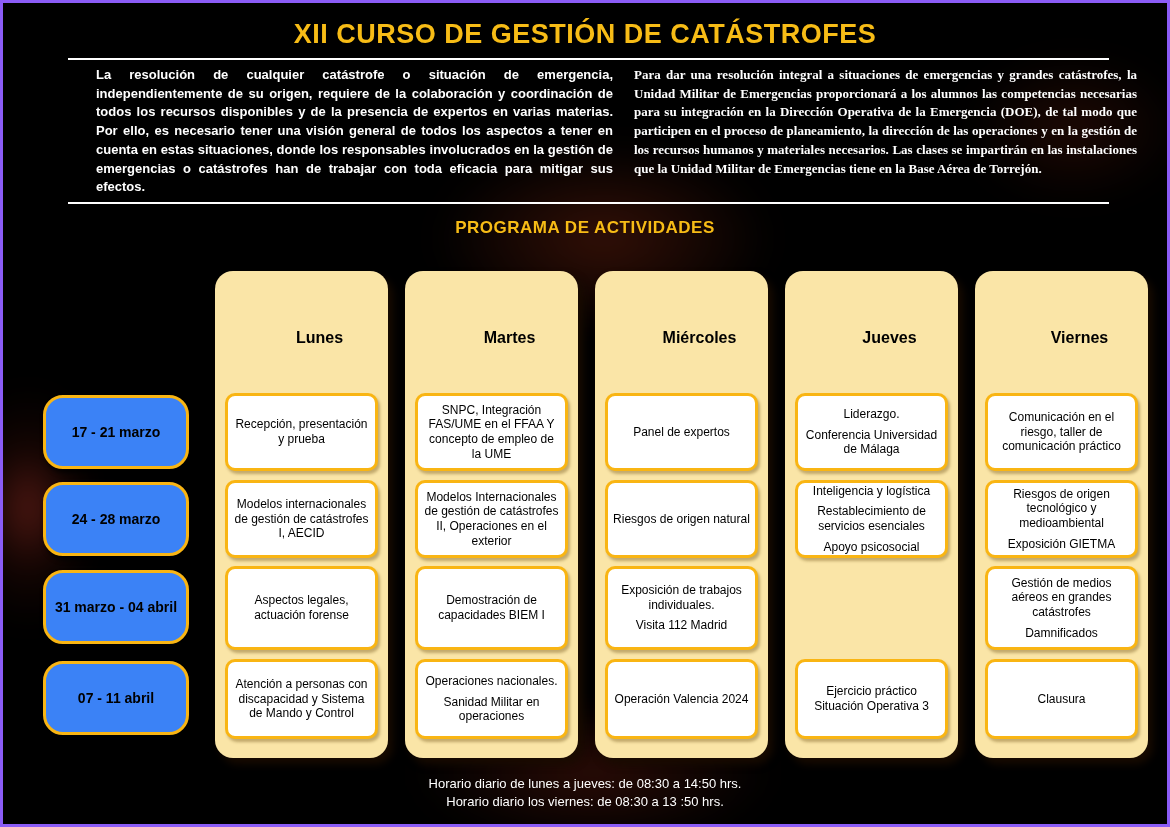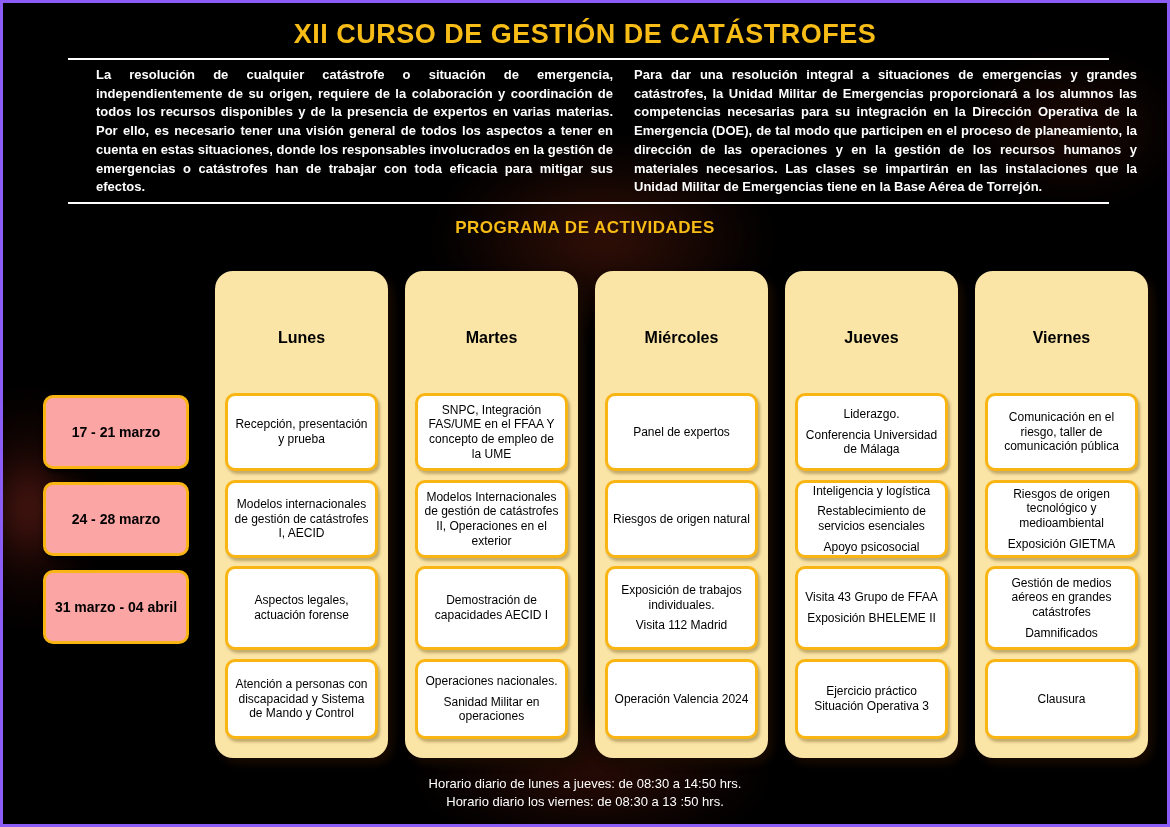--- a/index.html
+++ b/index.html
@@ -21,36 +21,36 @@
 
   .title{position:absolute;top:16px;left:0;width:100%;text-align:center;
     color:#F7BC16;font-size:27px;font-weight:bold;letter-spacing:.5px;}
   .rule{position:absolute;left:65px;width:1041px;height:2px;background:#fff;}
   .rule-top{top:55px;}
   .rule-mid{top:199px;}
 
   .intro{position:absolute;top:63px;color:#fff;font-size:13px;font-weight:600;
     line-height:1.44;text-align:justify;margin-left:28px;}
   .intro-left{left:65px;width:517px;}
-  .intro-right{left:603px;width:503px;}
+  .intro-right{left:603px;width:503px;font-family:Liberation Serif, serif;}
 
   .section-title{position:absolute;top:215px;left:0;width:100%;text-align:center;
     color:#F7BC16;font-size:17px;font-weight:bold;letter-spacing:.5px;}
 
-  .date-label{position:absolute;left:40px;width:146px;height:74px;background:#fca5a5;
-    border:3px solid #F9B513;border-radius:10px;display:flex;align-items:center;
+  .date-label{position:absolute;left:40px;width:146px;height:74px;background:#3b82f6;
+    border:3px solid #F9B513;border-radius:20px;display:flex;align-items:center;
     justify-content:center;font-weight:bold;font-size:14px;color:#000;
     box-shadow:2px 4px 5px rgba(0,0,0,.75);box-sizing:border-box;text-align:center;padding:7px 6px;}
   .dr0{top:392px;}.dr1{top:479px;}.dr2{top:567px;}.dr3{top:658px;}
 
   .day-col{position:absolute;top:268px;width:173px;height:487px;background:#FAE5A7;
     border-radius:18px;box-shadow:5px 6px 8px rgba(25,12,0,.95);}
   .dc0{left:212px;}.dc1{left:402px;}.dc2{left:592px;}.dc3{left:782px;}.dc4{left:972px;}
 
-  .day-header{position:absolute;top:58px;left:0;width:100%;text-align:center;
+  .day-header{position:absolute;top:58px;left:18px;width:100%;text-align:center;
     font-size:16px;font-weight:bold;color:#000;}
 
   .cell{position:absolute;left:10px;right:10px;background:#fff;
     border:3px solid #F9B513;border-radius:10px;display:flex;flex-direction:column;
     align-items:center;justify-content:center;text-align:center;font-size:12px;color:#000;
     box-sizing:border-box;padding:4px 5px;box-shadow:2px 3px 3px rgba(110,80,20,.4);}
   .r0{top:122px;height:78px;}
   .r1{top:209px;height:78px;}
   .r2{top:295px;height:84px;}
   .r3{top:388px;height:80px;}
@@ -74,20 +74,21 @@
 
   <div class="intro intro-left">La resolución de cualquier catástrofe o situación de emergencia, independientemente de su origen, requiere de la colaboración y coordinación de todos los recursos disponibles y de la presencia de expertos en varias materias. Por ello, es necesario tener una visión general de todos los aspectos a tener en cuenta en estas situaciones, donde los responsables involucrados en la gestión de emergencias o catástrofes han de trabajar con toda eficacia para mitigar sus efectos.</div>
   <div class="intro intro-right">Para dar una resolución integral a situaciones de emergencias y grandes catástrofes, la Unidad Militar de Emergencias proporcionará a los alumnos las competencias necesarias para su integración en la Dirección Operativa de la Emergencia (DOE), de tal modo que participen en el proceso de planeamiento, la dirección de las operaciones y en la gestión de los recursos humanos y materiales necesarios. Las clases se impartirán en las instalaciones que la Unidad Militar de Emergencias tiene en la Base Aérea de Torrejón.</div>
 
   <div class="rule rule-mid"></div>
   <div class="section-title">PROGRAMA DE ACTIVIDADES</div>
 
   <div class="date-label dr0">17 - 21 marzo</div>
   <div class="date-label dr1">24 - 28 marzo</div>
   <div class="date-label dr2">31 marzo - 04 abril</div>
+  <div class="date-label dr3">07 - 11 abril</div>
 
   <div class="day-col dc0">
     <div class="day-header">Lunes</div>
     <div class="cell r0">
       <p>Recepción, presentación y prueba</p>
     </div>
     <div class="cell r1">
       <p>Modelos internacionales de gestión de catástrofes I, AECID</p>
     </div>
     <div class="cell r2">
@@ -100,21 +101,21 @@
 
   <div class="day-col dc1">
     <div class="day-header">Martes</div>
     <div class="cell r0">
       <p>SNPC, Integración FAS/UME en el FFAA Y concepto de empleo de la UME</p>
     </div>
     <div class="cell r1">
       <p>Modelos Internacionales de gestión de catástrofes II, Operaciones en el exterior</p>
     </div>
     <div class="cell r2">
-      <p>Demostración de capacidades AECID I</p>
+      <p>Demostración de capacidades BIEM I</p>
     </div>
     <div class="cell r3">
       <p>Operaciones nacionales.</p>
       <p>Sanidad Militar en operaciones</p>
     </div>
   </div>
 
   <div class="day-col dc2">
     <div class="day-header">Miércoles</div>
     <div class="cell r0">
@@ -136,33 +137,29 @@
     <div class="day-header">Jueves</div>
     <div class="cell r0">
       <p>Liderazgo.</p>
       <p>Conferencia Universidad de Málaga</p>
     </div>
     <div class="cell r1">
       <p>Inteligencia y logística</p>
       <p>Restablecimiento de servicios esenciales</p>
       <p>Apoyo psicosocial</p>
     </div>
-    <div class="cell r2">
-      <p>Visita 43 Grupo de FFAA</p>
-      <p>Exposición BHELEME II</p>
-    </div>
     <div class="cell r3">
       <p>Ejercicio práctico Situación Operativa 3</p>
     </div>
   </div>
 
   <div class="day-col dc4">
     <div class="day-header">Viernes</div>
     <div class="cell r0">
-      <p>Comunicación en el riesgo, taller de comunicación pública</p>
+      <p>Comunicación en el riesgo, taller de comunicación práctico</p>
     </div>
     <div class="cell r1">
       <p>Riesgos de origen tecnológico y medioambiental</p>
       <p>Exposición GIETMA</p>
     </div>
     <div class="cell r2">
       <p>Gestión de medios aéreos en grandes catástrofes</p>
       <p>Damnificados</p>
     </div>
     <div class="cell r3">

